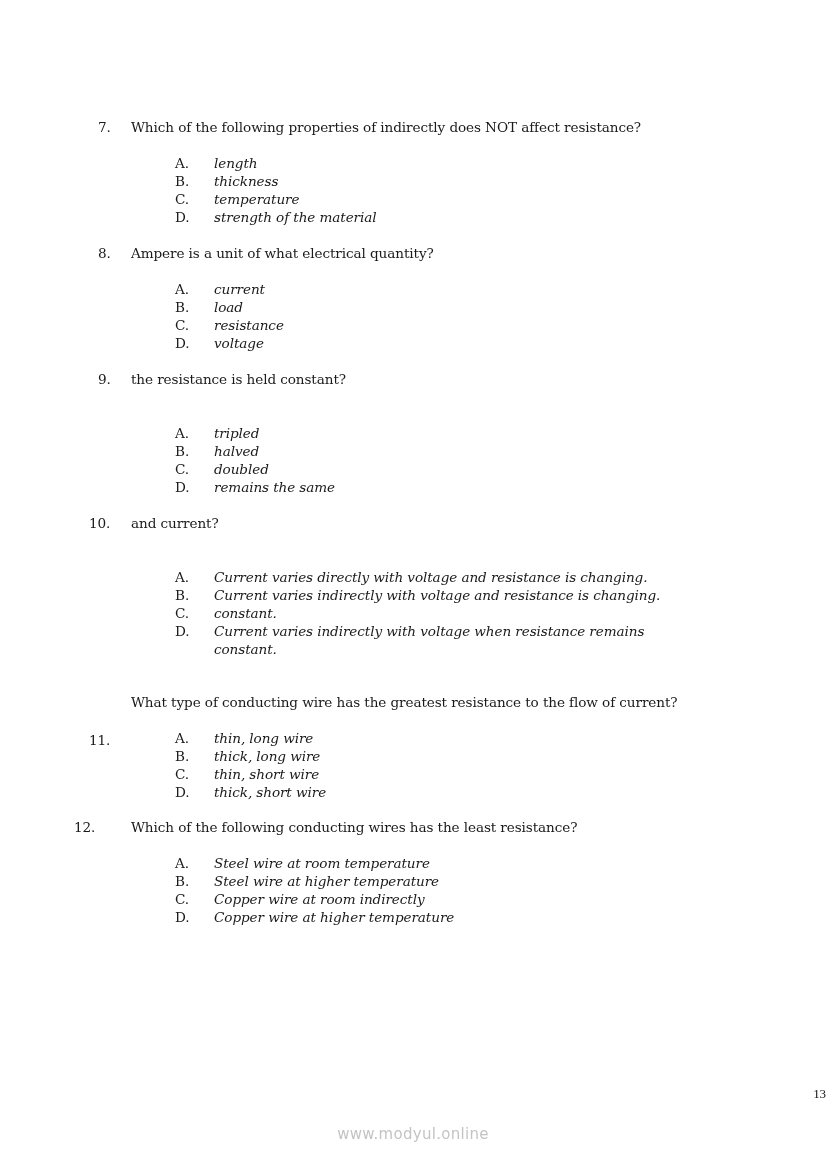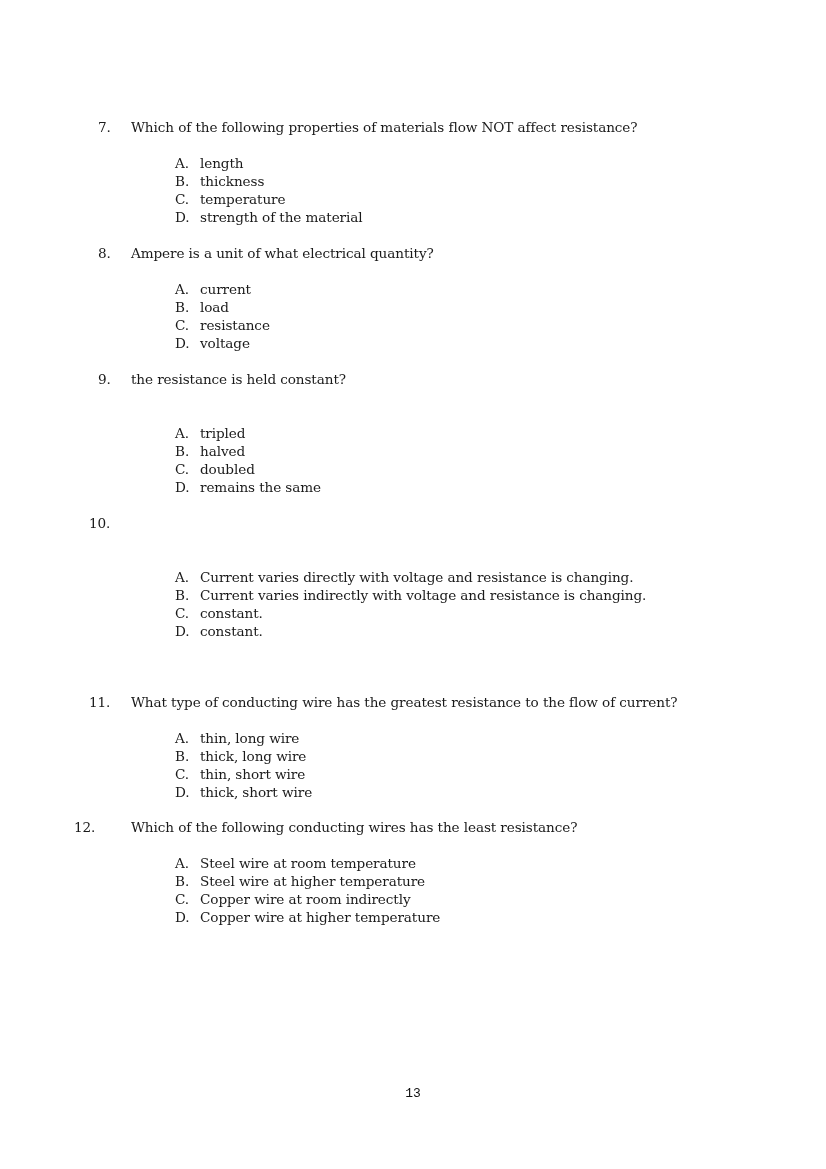--- a/index.html
+++ b/index.html
@@ -6,35 +6,35 @@
   body { width: 826px; height: 1169px; position: relative; overflow: hidden; }
   .page { position: absolute; left: 0; top: 0; width: 826px; height: 1169px; background: #fff; }
   .doc { font-family: "DejaVu Serif", serif; font-size: 13.6px; color: #1a1a1a; letter-spacing: -0.1px; }
   .q { position: absolute; left: 0; width: 826px; }
   .qnum { position: absolute; width: 30px; text-align: left; line-height: 18px; }
   .qtext { position: absolute; left: 131px; width: 620px; line-height: 18px; }
   .qtext .line { display: block; white-space: nowrap; }
   .opts { position: absolute; left: 175px; width: 560px; }
   .opt { position: relative; line-height: 18px; white-space: nowrap; }
   .opt .letter { position: absolute; left: 0; top: 0; }
-  .opt .otext { display: block; margin-left: 25px; }
+  .opt .otext { display: block; margin-left: 39px; font-style: italic; }
   .opt .otext .line { display: block; }
   b { font-weight: normal; }
-  .pagenum { position: absolute; top: 1086px; left: 0; width: 826px; text-align: center; font-family: Liberation Mono, monospace; font-size: 13px; color: #111; }
+  .pagenum { position: absolute; top: 1086px; left: 0; width: 826px; text-align: right; font-family: Liberation Serif, serif; font-size: 13px; color: #111; }
   .watermark { position: absolute; top: 1125px; left: 0; width: 826px; text-align: center; font-family: "DejaVu Sans", sans-serif; font-size: 15px; color: #c4c4c4; letter-spacing: 0.3px; }
 </style>
 </head>
 <body>
 
 <div class="page doc">
 
   <div class="q" style="top:118px;">
     <span class="qnum" style="left:98px;">7.</span>
     <span class="qtext">
-      <span class="line"><span>Which of the following properties of materials flow </span><b>NOT</b><span> affect resistance?</span></span>
+      <span class="line"><span>Which of the following properties of indirectly does </span><b>NOT</b><span> affect resistance?</span></span>
     </span>
     <div class="opts" style="top:36px;">
       <div class="opt">
           <span class="letter">A.</span>
           <span class="otext">
             <span class="line">length</span>
           </span>
         </div>
       <div class="opt">
           <span class="letter">B.</span>
@@ -119,20 +119,21 @@
           <span class="otext">
             <span class="line">remains the same</span>
           </span>
         </div>
     </div>
   </div>
 
   <div class="q" style="top:514px;">
     <span class="qnum" style="left:89px;">10.</span>
     <span class="qtext">
+      <span class="line">and current?</span>
     </span>
     <div class="opts" style="top:54px;">
       <div class="opt">
           <span class="letter">A.</span>
           <span class="otext">
             <span class="line">Current varies directly with voltage and resistance is changing.</span>
           </span>
         </div>
       <div class="opt">
           <span class="letter">B.</span>
@@ -142,28 +143,29 @@
         </div>
       <div class="opt">
           <span class="letter">C.</span>
           <span class="otext">
             <span class="line">constant.</span>
           </span>
         </div>
       <div class="opt">
           <span class="letter">D.</span>
           <span class="otext">
+            <span class="line">Current varies indirectly with voltage when resistance remains</span>
             <span class="line">constant.</span>
           </span>
         </div>
     </div>
   </div>
 
   <div class="q" style="top:693px;">
-    <span class="qnum" style="left:89px;">11.</span>
+    <span class="qnum" style="left:89px;margin-top:38px;">11.</span>
     <span class="qtext">
       <span class="line">What type of conducting wire has the greatest resistance to the flow of current?</span>
     </span>
     <div class="opts" style="top:36px;">
       <div class="opt">
           <span class="letter">A.</span>
           <span class="otext">
             <span class="line">thin, long wire</span>
           </span>
         </div>
@@ -215,13 +217,14 @@
       <div class="opt">
           <span class="letter">D.</span>
           <span class="otext">
             <span class="line">Copper wire at higher temperature</span>
           </span>
         </div>
     </div>
   </div>
 
   <div class="pagenum">13</div>
+  <div class="watermark">www.modyul.online</div>
 </div>
 
 </body></html>

